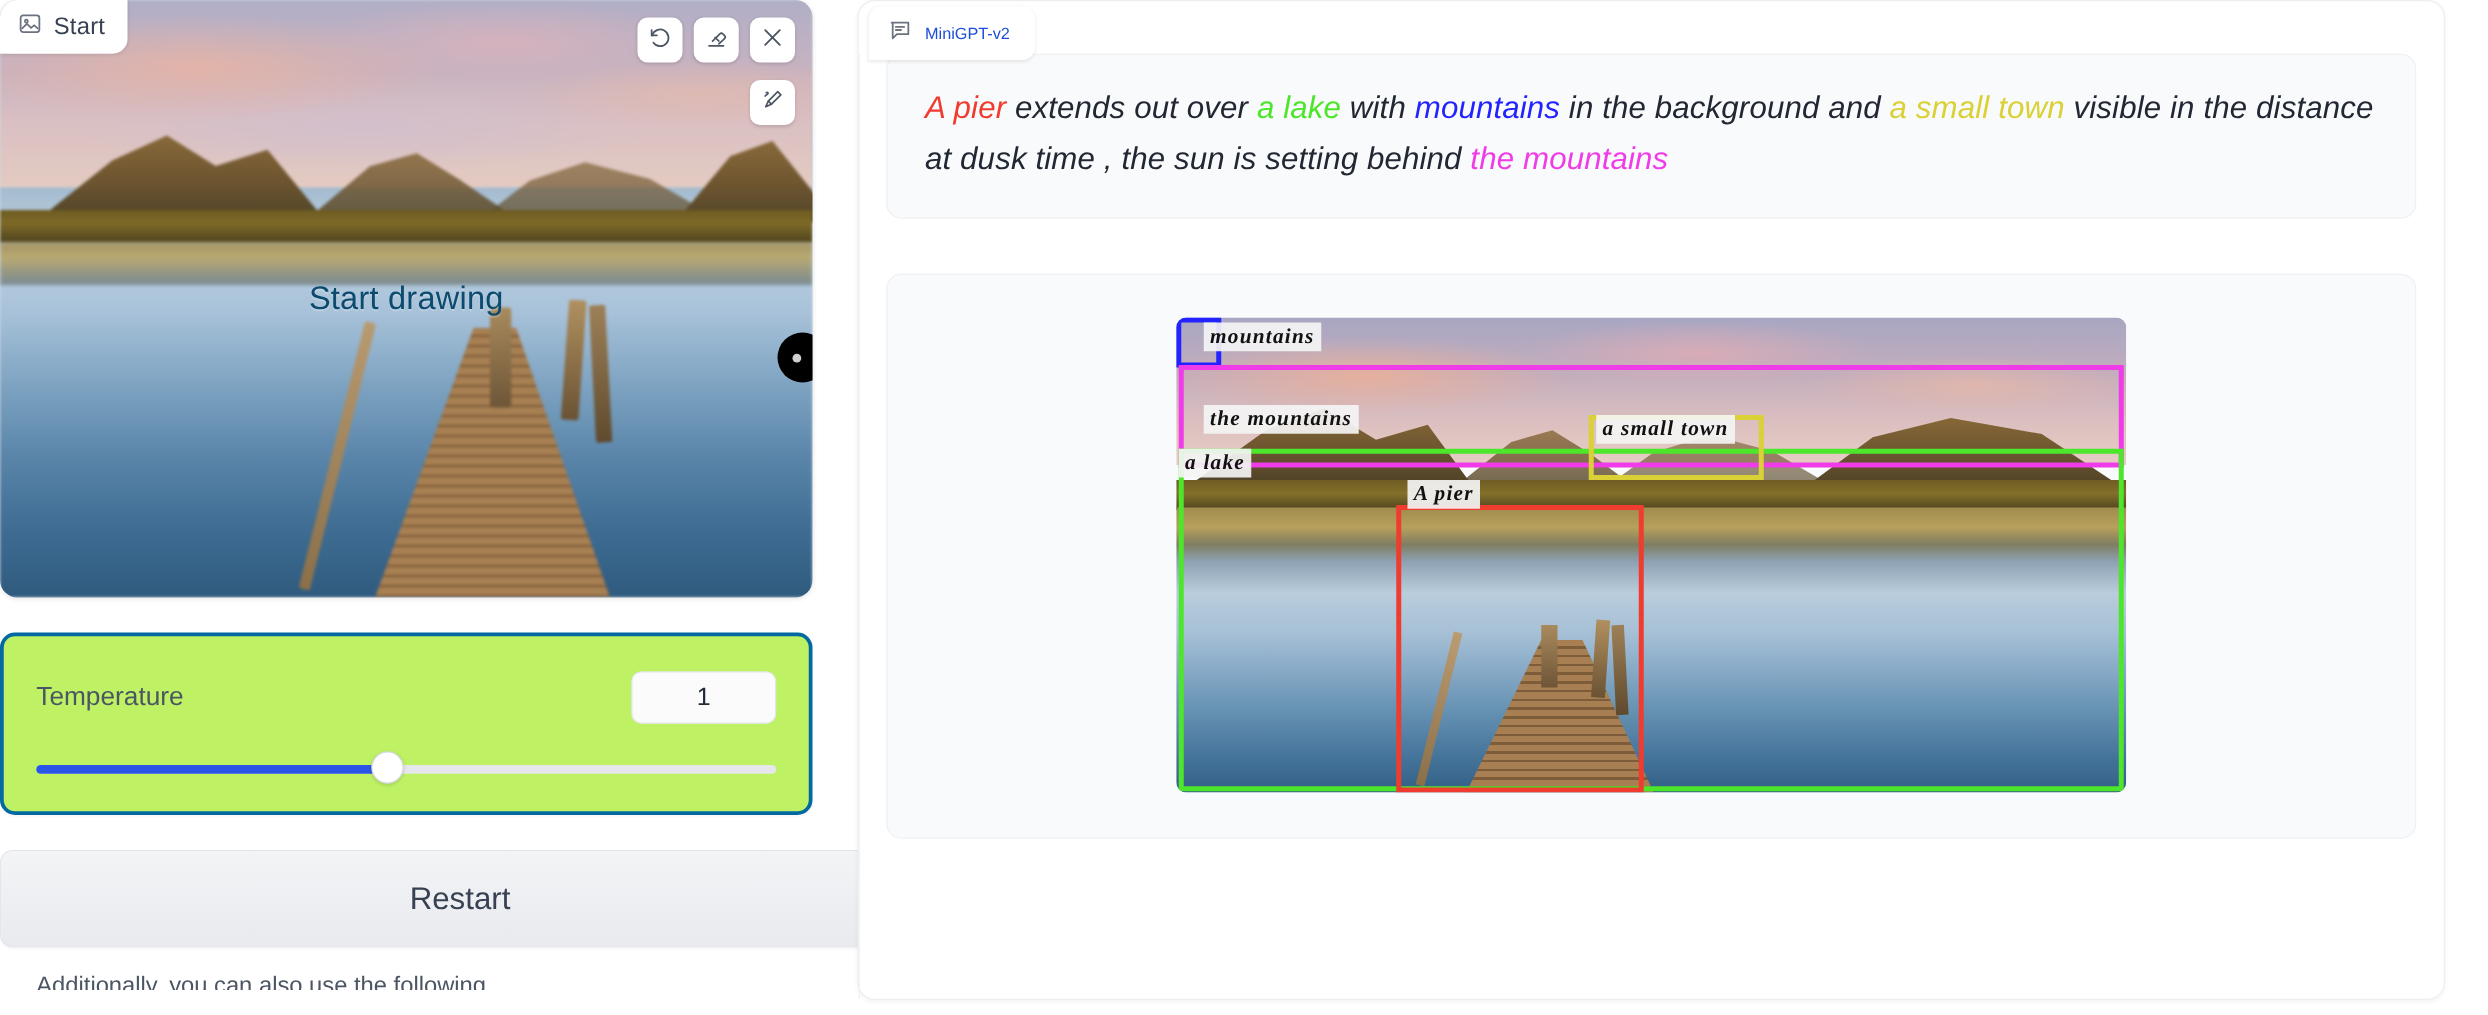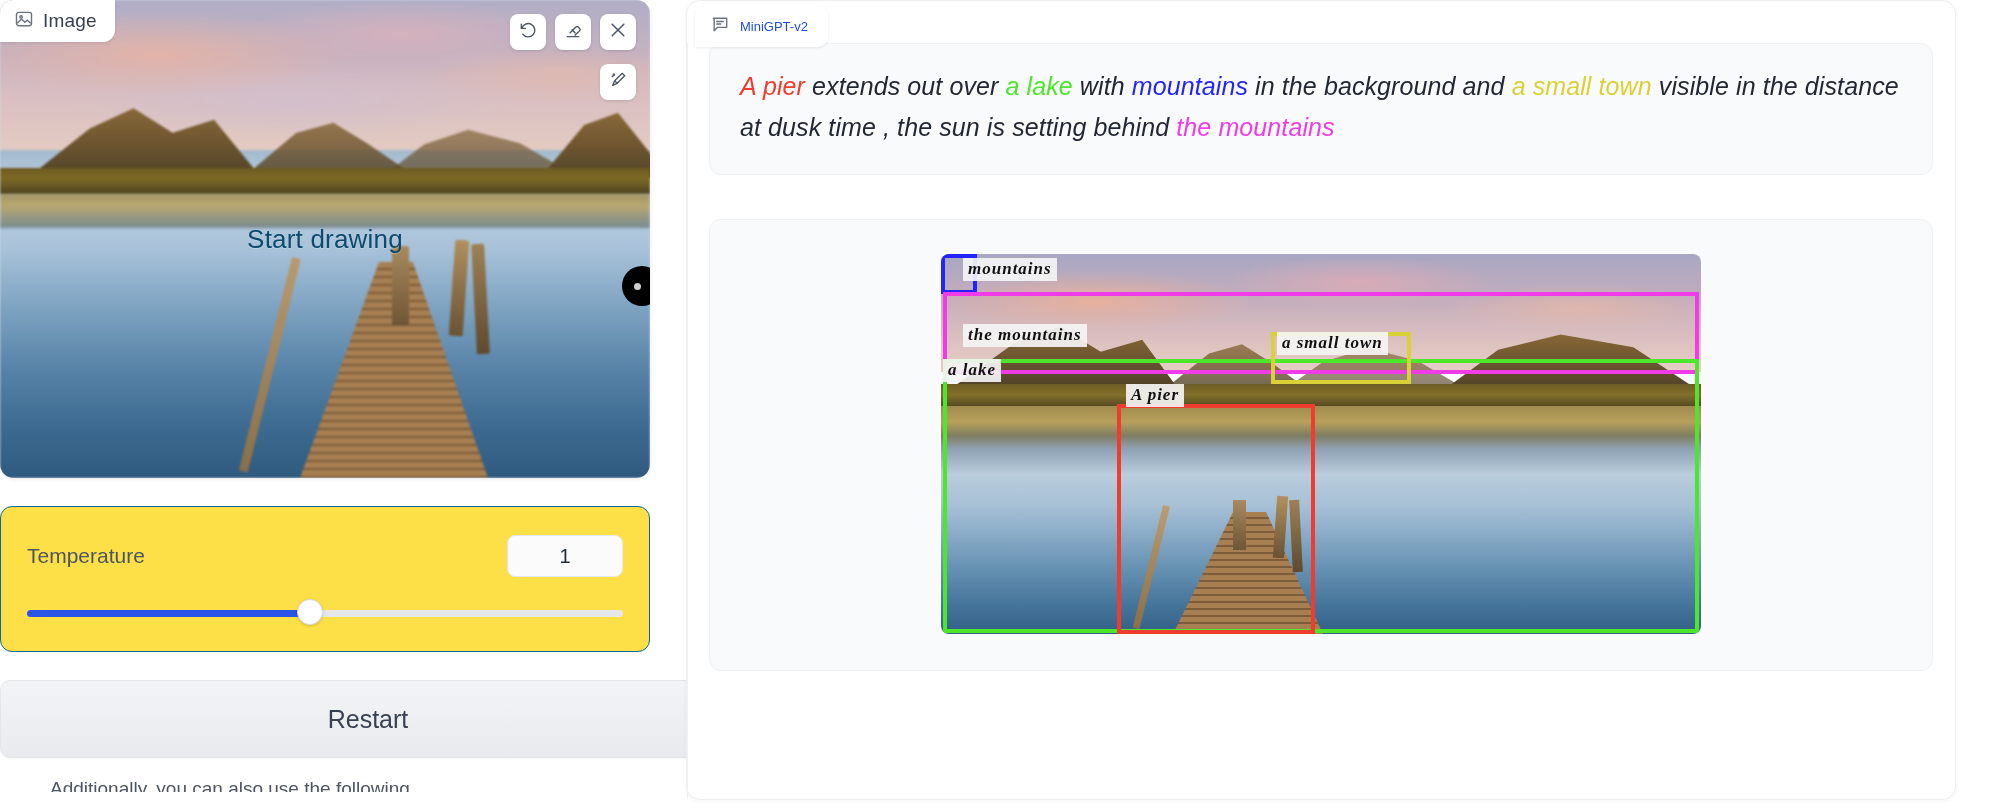--- a/index.html
+++ b/index.html
@@ -154,22 +154,22 @@
   }
   .edge-dot::after {
     content:""; width:7px; height:7px; border-radius:50%; background:#cfcfcf;
     margin-right: 10px;
   }
 
   
   .temp-card {
     margin-top: 28px;
     width: 650px; height: 146px;
-    background: #fde047;
-    border: 1px solid #0369a1;
+    background: #bef264;
+    border: 3px solid #0369a1;
     border-radius: 12px;
     box-shadow: 0 1px 2px rgba(0,0,0,.03);
     padding: 28px 26px 0 26px;
   }
   .temp-row { display: flex; align-items: center; justify-content: space-between; }
   .temp-label { font-size: 21px; color: #4b5563; }
   .temp-box {
     width: 116px; height: 42px; border: 1px solid #e3e6eb; border-radius: 8px;
     background: #fbfbfc; display:flex; align-items:center; justify-content:center;
     font-size: 20px; color: #1f2937; cursor: text;
@@ -196,21 +196,21 @@
     width: 736px; height: 78px;
     background: linear-gradient(to bottom, #f3f4f6, #e8eaee);
     border: 1px solid #e3e5ea;
     border-radius: 10px;
     display: flex; align-items: center; justify-content: center;
     font-size: 25px; color: #374151; cursor: pointer;
     box-shadow: 0 1px 2px rgba(0,0,0,.04);
   }
   .bottom-clip {
     margin-top: 20px; height: 14px; overflow: hidden;
-    font-size: 19px; color: #4b5563; padding-left: 50px;
+    font-size: 19px; color: #4b5563; padding-left: 29px;
   }
 
   
   .right-col {
     position: relative;
     width: 1270px; flex: 0 0 1270px;
     margin-top: 0;
   }
   .chat-panel {
     position: absolute; left: 0; top: 0;
@@ -344,21 +344,21 @@
       </div>
 
       <div class="image-chip">
         <span>
           <svg width="20" height="20" viewBox="0 0 24 24" fill="none" stroke="#6b7280" stroke-width="1.7">
             <rect x="3" y="4" width="18" height="16" rx="2.5"></rect>
             <circle cx="8.5" cy="9.5" r="1.4"></circle>
             <path d="M4 17l5-5 4 4 3-2.5 4 3.5"></path>
           </svg>
         </span>
-        <span class="lbl">Image</span>
+        <span class="lbl">Start</span>
       </div>
 
       <div class="img-tools">
         <div class="tool-btn">
           <span>
             <svg width="20" height="20" viewBox="0 0 24 24" fill="none" stroke="#4b5563" stroke-width="1.7" stroke-linecap="round">
               <path d="M4 5v5h5"></path>
               <path d="M4.5 10a8 8 0 1 1 1.2 7"></path>
             </svg>
           </span>

